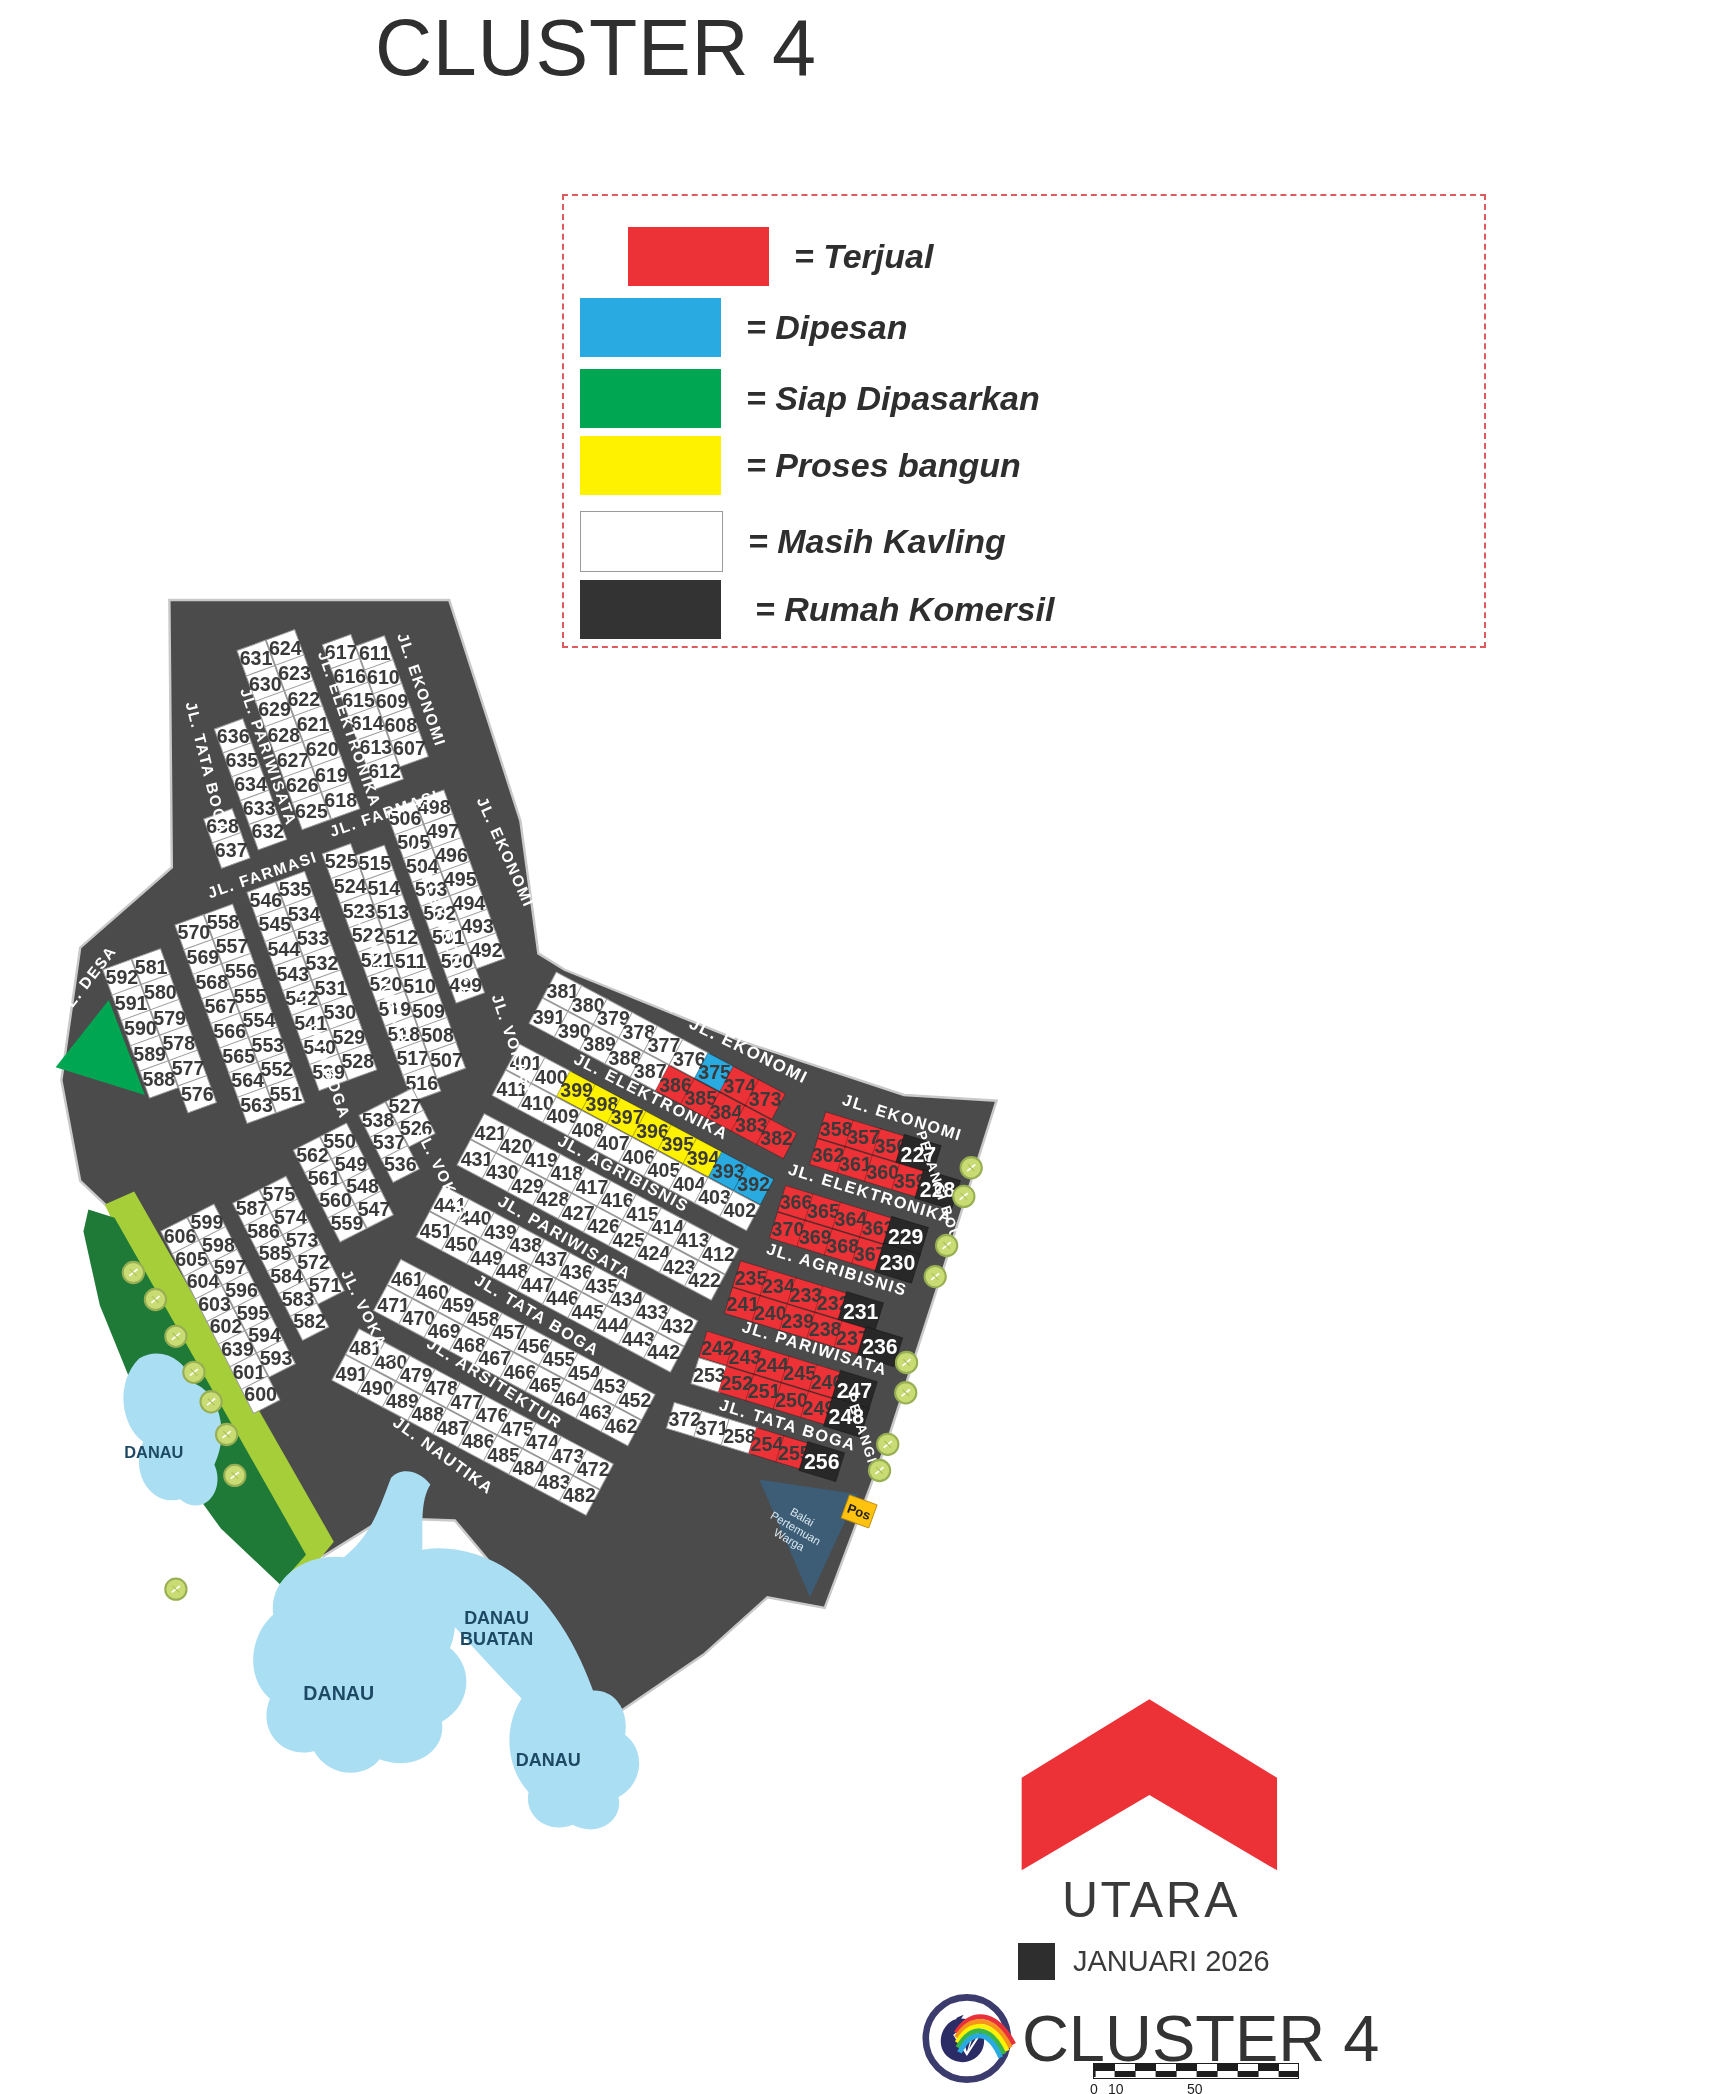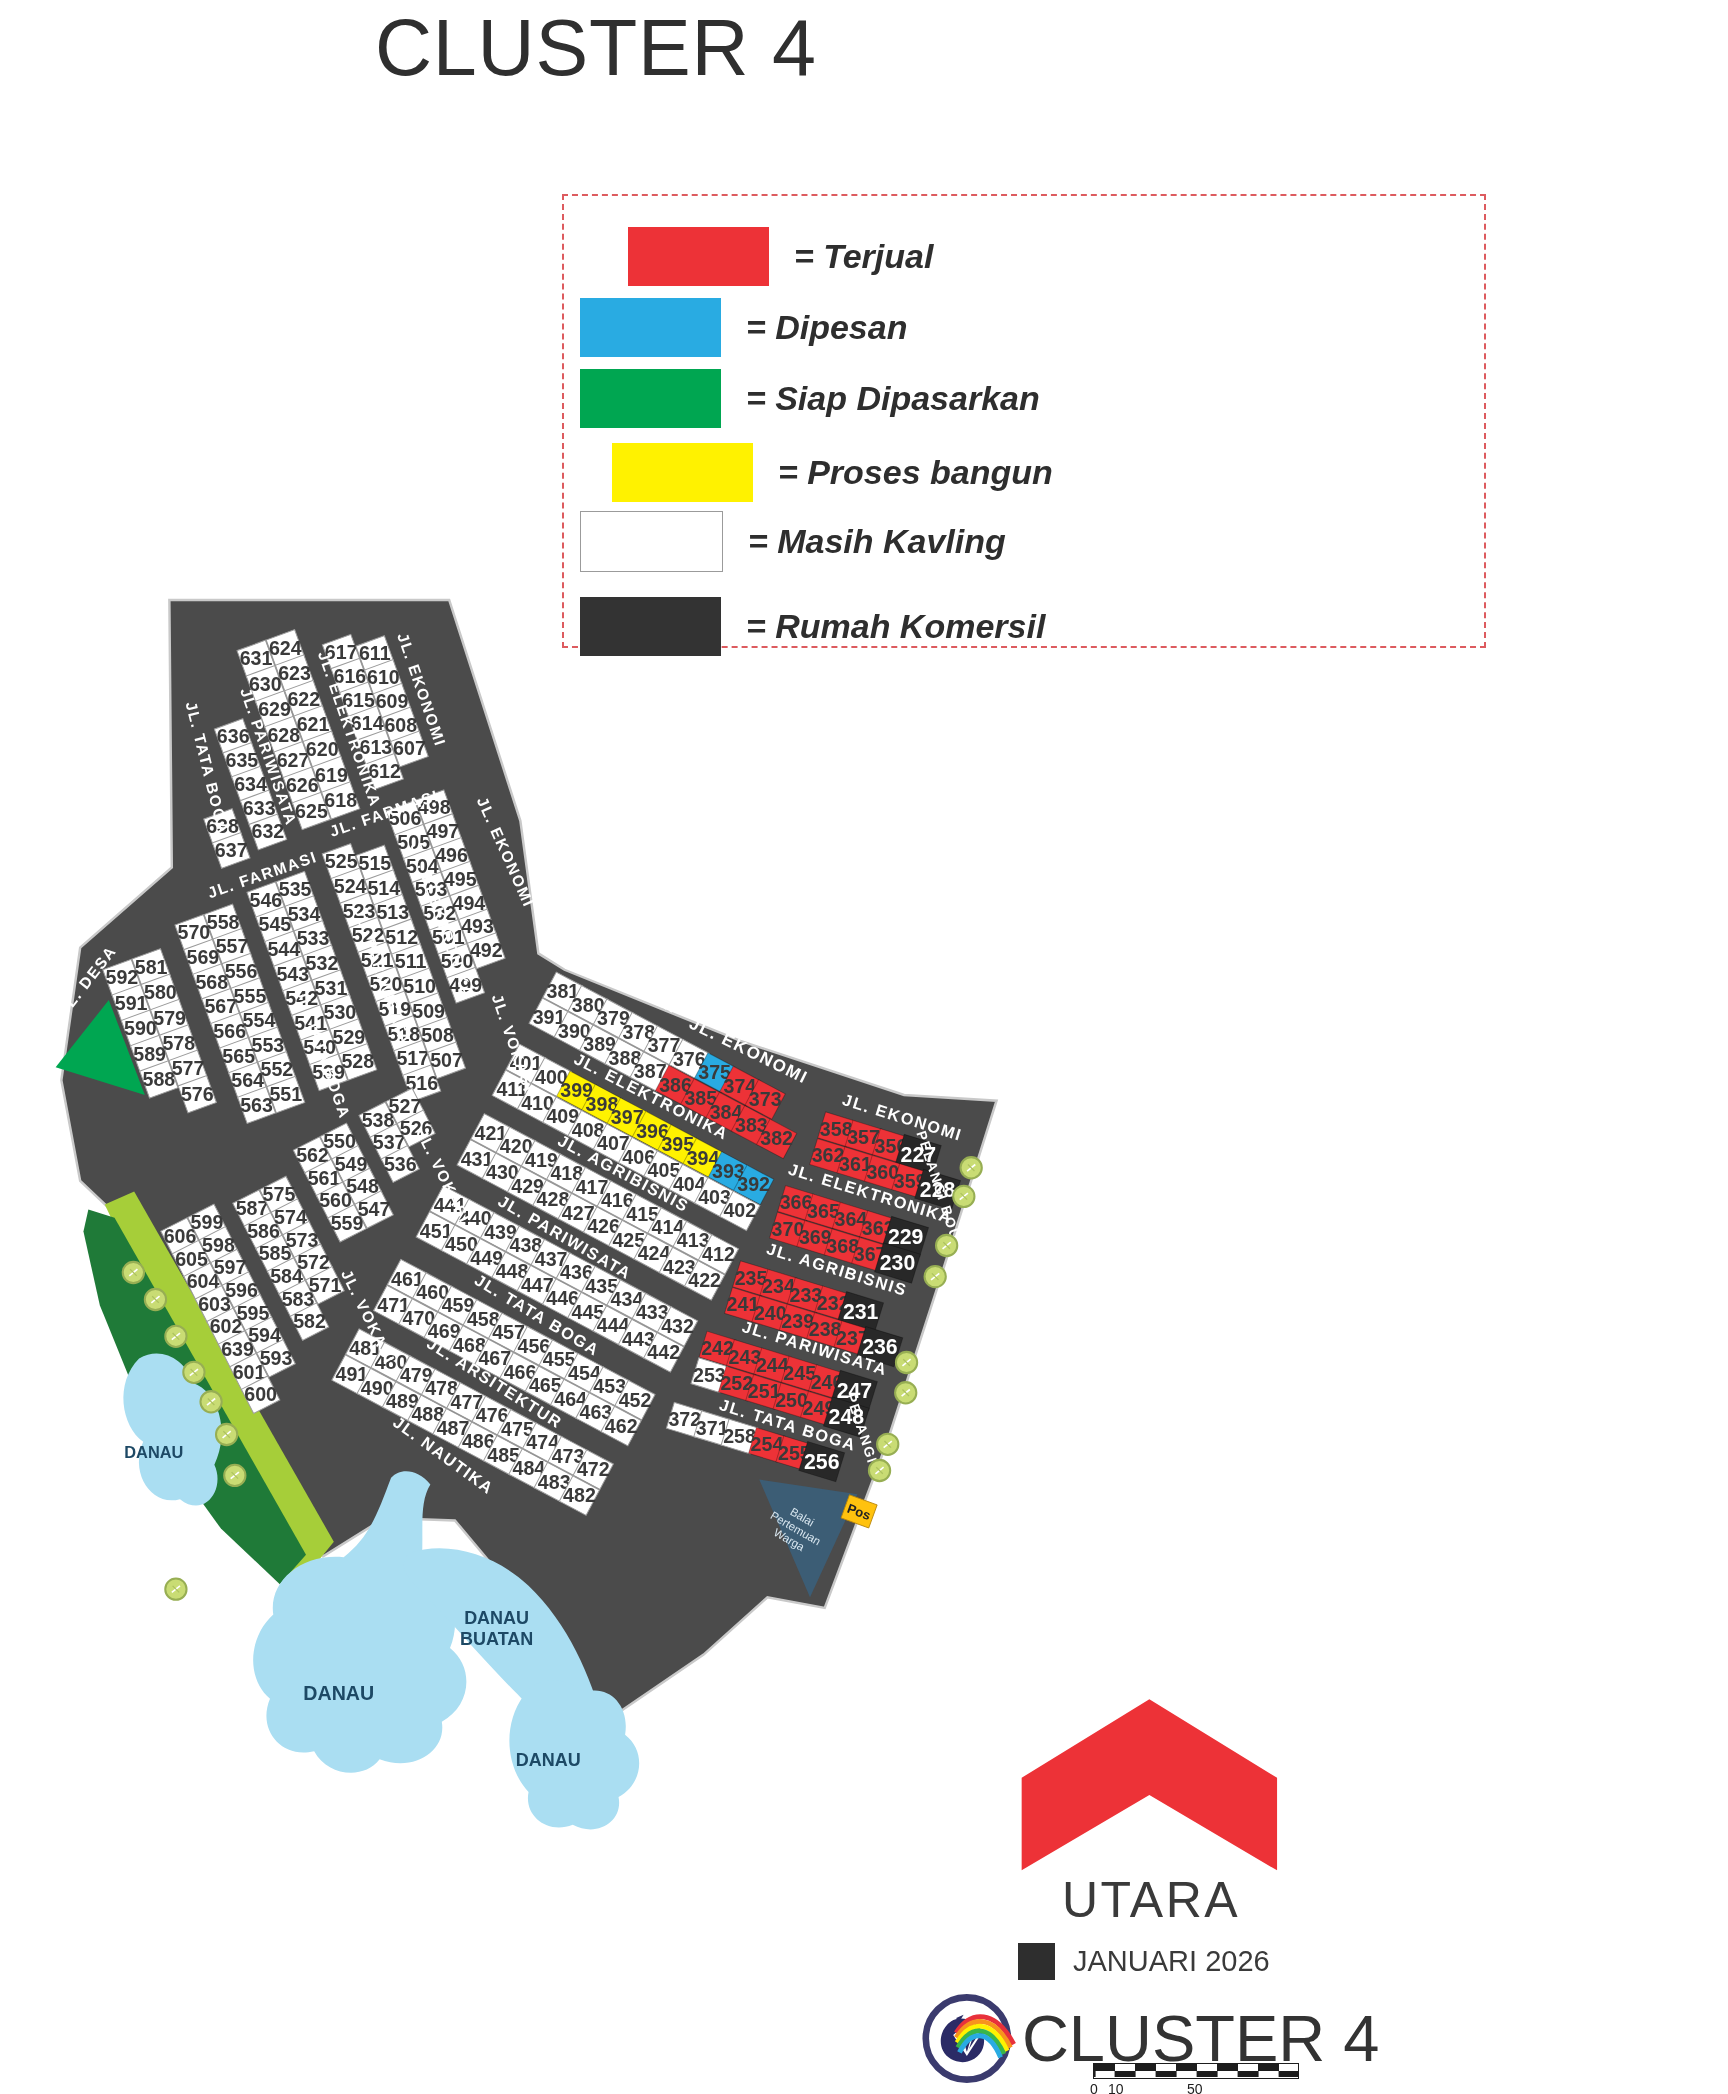--- a/index.html
+++ b/index.html
@@ -45,29 +45,29 @@
         <span class="legend-label">= Terjual</span>
       </div>
       <div class="legend-row" style="top: 102px;">
         <span class="legend-swatch" style="background: rgb(41, 171, 226);"></span>
         <span class="legend-label">= Dipesan</span>
       </div>
       <div class="legend-row" style="top: 173px;">
         <span class="legend-swatch" style="background: rgb(0, 166, 81);"></span>
         <span class="legend-label">= Siap Dipasarkan</span>
       </div>
-      <div class="legend-row" style="top: 247px; margin-left: 32px;">
+      <div class="legend-row" style="top: 240px;">
         <span class="legend-swatch" style="background: rgb(255, 242, 0);"></span>
         <span class="legend-label">= Proses bangun</span>
       </div>
       <div class="legend-row" style="top: 316px;">
         <span class="legend-swatch" style="background: rgb(255, 255, 255); border: 0.8px solid rgb(155, 155, 155);"></span>
         <span class="legend-label">= Masih Kavling</span>
       </div>
-      <div class="legend-row" style="top: 401px;">
+      <div class="legend-row" style="top: 384px; gap: 9px;">
         <span class="legend-swatch" style="background: rgb(51, 51, 51);"></span>
         <span class="legend-label">= Rumah Komersil</span>
       </div>
     </div>
 
   <svg id="site-map" width="1728" height="2095" viewBox="0 0 2112 2560">
       <path d="M207,733 L549,733 L636,1003 L658,1165 L690,1185 L905,1272 L1105,1338 L1218,1345 L1150,1560 L1085,1760 L1008,1965 L938,1952 L860,2022 L728,2112 L688,2030 L618,1932 L556,1858 L470,1855 L395,1902 L135,1478 L98,1443 L75,1320 L98,1158 L210,1060 Z" fill="#4B4B4B" stroke="#C9C9C9" stroke-width="3"></path>
       <path d="M128,1472 L164,1456 L408,1884 L356,1948 Z" fill="#A6CE39" stroke="none" stroke-width="0"></path>
       <path d="M108,1478 L140,1488 L374,1900 L342,1936 L270,1868 L185,1750 L122,1595 L102,1505 Z" fill="#1F7A38" stroke="none" stroke-width="0"></path>
       <path d="M170,1660 C140,1690 148,1742 175,1762 C158,1800 185,1842 220,1832 C250,1856 276,1820 262,1790 C282,1748 266,1700 236,1690 C226,1660 196,1645 170,1660 Z" fill="#AADEF2" stroke="none" stroke-width="0"></path>

